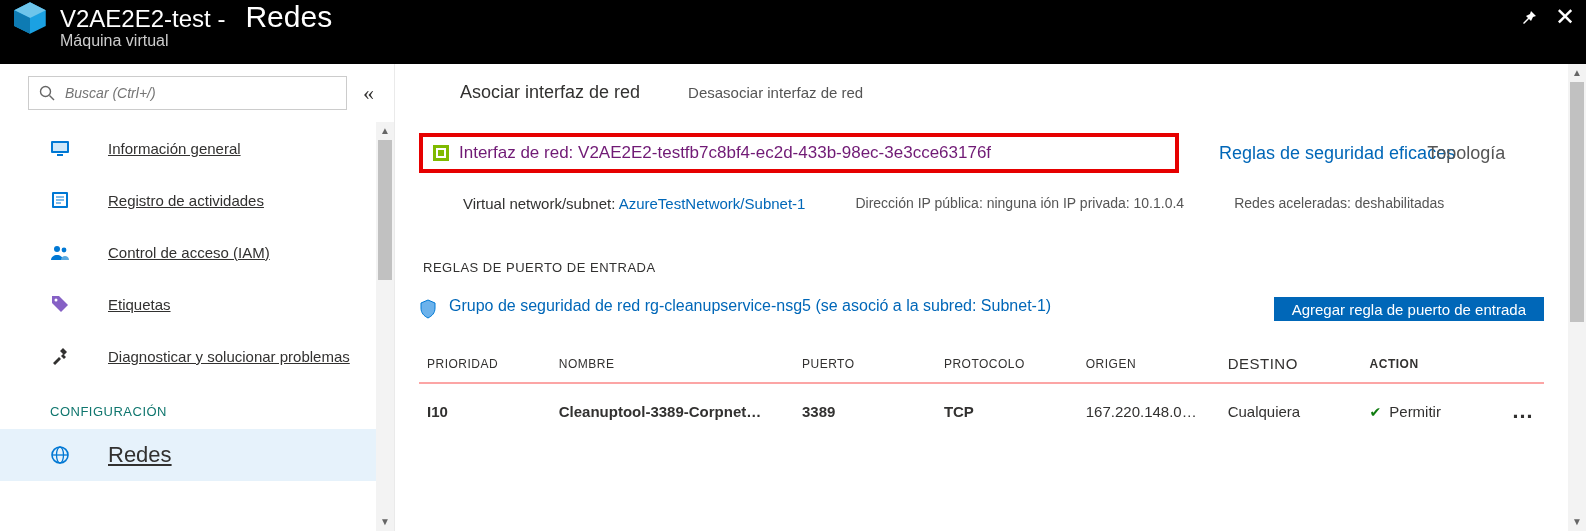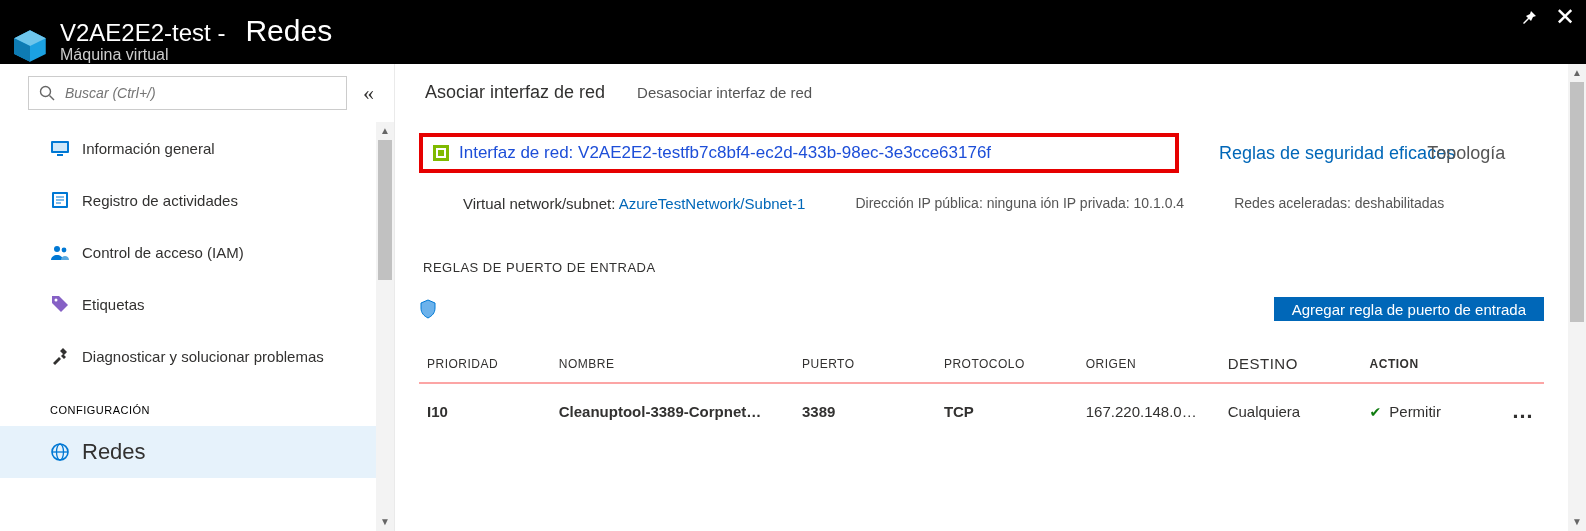--- a/index.html
+++ b/index.html
@@ -1,18 +1,18 @@
 <!DOCTYPE html>
 <html><head>
   <meta charset="utf-8">
   <style>
     * { margin: 0; padding: 0; box-sizing: border-box; font-family: "Segoe UI", Arial, sans-serif; }
     body { width: 1586px; height: 531px; overflow: hidden; background: #fff; font-size: 14px; color: #323130; }
 
-    .header { height: 64px; background: #000; color: #fff; display: flex; align-items: flex-end; padding: 0 12px; position: relative; }
+    .header { height: 64px; background: #000; color: #fff; display: flex; align-items: flex-start; padding: 0 12px; position: relative; }
     .cube-icon { width: 36px; height: 36px; margin-right: 12px; display:flex; align-items:center; justify-content:center; }
     .title-block { display: flex; flex-direction: column; }
     .title-line { display: flex; align-items: baseline; gap: 16px; }
     .title-main { font-size: 24px; font-weight: 300; }
     .title-section { font-size: 30px; font-weight: 300; margin-left: 4px; }
     .subtitle { font-size: 16px; color: #ccc; margin-top: -2px; }
     .header-actions { position: absolute; right: 12px; top: 8px; display: flex; gap: 18px; align-items:center; }
     .header-icon { width: 18px; height: 18px; cursor: pointer; display:flex; align-items:center; justify-content:center; color:#fff; }
 
     .body { display: flex; height: calc(531px - 64px); }
@@ -24,42 +24,42 @@
     .search-icon { width: 16px; height: 16px; margin-right: 10px; color:#555; }
     .collapse-icon { font-size: 22px; color: #323130; cursor: pointer; padding: 0 8px; font-family: serif; }
 
     .nav-scroll-wrap { display:flex; flex:1; overflow:hidden; }
     .nav-list { flex:1; overflow-y:auto; }
     .nav-scroll { width: 18px; background: #f3f3f3; display:flex; flex-direction:column; }
     .nav-scroll .arrow { height:18px; text-align:center; font-size:10px; color:#666; line-height:18px; cursor:pointer; }
     .nav-scroll .track { flex:1; position:relative; }
     .nav-scroll .thumb { position:absolute; left:2px; right:2px; top:0; height:140px; background:#c1c1c1; cursor:pointer; }
 
-    .nav-item { display: flex; align-items: center; height: 52px; padding-left: 50px; gap: 12px; cursor: pointer; font-size: 15px; color:#323130; }
+    .nav-item { display: flex; align-items: center; height: 52px; padding-left: 50px; gap: 38px; cursor: pointer; font-size: 15px; color:#323130;text-decoration:underline; }
     .nav-item.active { background: #e6f2fb; font-size: 22px; color:#323130; font-weight: 300; }
     .nav-item.active .nav-icon { color:#0078d4; }
     .nav-icon { width: 20px; height: 20px; display:flex; align-items:center; justify-content:center; color:#0078d4; }
     .nav-icon.gray { color:#323130; }
-    .section-label { padding: 22px 0 10px 50px; font-size: 11px; letter-spacing: .5px; color:#000000; }
+    .section-label { padding: 22px 0 10px 50px; font-size: 13px; letter-spacing: .5px; color:#0f766e; }
 
     .main { flex: 1; display: flex; position: relative; overflow: hidden; }
     .content { flex: 1; padding: 18px 24px 0 24px; overflow: hidden; position:relative; }
     .main-scroll { width: 18px; background: #f3f3f3; display:flex; flex-direction:column; }
     .main-scroll .arrow { height:18px; text-align:center; font-size:10px; color:#666; line-height:18px; cursor:pointer; }
     .main-scroll .track { flex:1; position:relative; }
     .main-scroll .thumb { position:absolute; left:2px; right:2px; top:0; height:240px; background:#c1c1c1; cursor:pointer; }
 
-    .tab-row { display: flex; gap: 32px; align-items: center; padding-left: 6px; margin-bottom: 30px; }
+    .tab-row { display: flex; gap: 48px; align-items: center; padding-left: 6px; margin-bottom: 30px; margin-left: 35px; }
     .tab { font-size: 18px; color: #323130; cursor: pointer; }
     .tab.inactive { font-size: 15px; color:#555; }
 
     .nic-row { display: flex; align-items: center; gap: 40px; margin-bottom: 22px; }
     .nic-box { border: 4px solid #e60000; padding: 6px 14px 6px 10px; display: flex; align-items: center; gap: 10px; width: 760px; }
     .nic-icon { width: 16px; height: 16px; }
-    .nic-link { color: #1d4ed8; font-size: 17px; cursor: pointer; }
+    .nic-link { color: #701a75; font-size: 17px; cursor: pointer; }
     .right-links { display:flex; gap: 16px; font-size:18px; color:#0067b8; position:relative; }
     .overlap { color:#555; margin-left:-44px; }
 
     .info-row { display: flex; gap: 50px; font-size: 15px; color:#323130; margin-bottom: 48px; padding-left:4px;margin-left:40px; }
     .info-row .lbl { color:#323130; }
     .info-row .lnk { color:#0067b8; cursor:pointer; }
     .info-row .gray { color:#555; font-size:14px; }
 
     .rules-heading { font-size: 13px; letter-spacing: .5px; color:#323130; margin-bottom: 22px; padding-left:4px; text-transform:uppercase; }
     .rules-top { display:flex; justify-content:space-between; align-items:flex-start; margin-bottom:24px; }
@@ -243,20 +243,21 @@
       </div>
 
       <div class="rules-heading">REGLAS DE PUERTO DE ENTRADA</div>
 
       <div class="rules-top">
         <div class="rules-left">
           <span class="shield-icon"><svg viewBox="0 0 18 20" width="18" height="20" fill="#6cb2eb" stroke="#0078d4" stroke-width="1">
                 <path d="M9 1l7 3v5c0 5-3 8-7 10-4-2-7-5-7-10V4l7-3z"></path>
               </svg></span>
           <div>
+            <div class="nsg-link">Grupo de seguridad de red rg-cleanupservice-nsg5 (se asoció a la subred: Subnet-1)</div>
           </div>
         </div>
         <button class="add-rule-btn">Agregar regla de puerto de entrada</button>
       </div>
 
       <table>
         <thead>
           <tr>
             <th style="width:130px;">Prioridad</th>
             <th style="width:240px;">Nombre</th>

